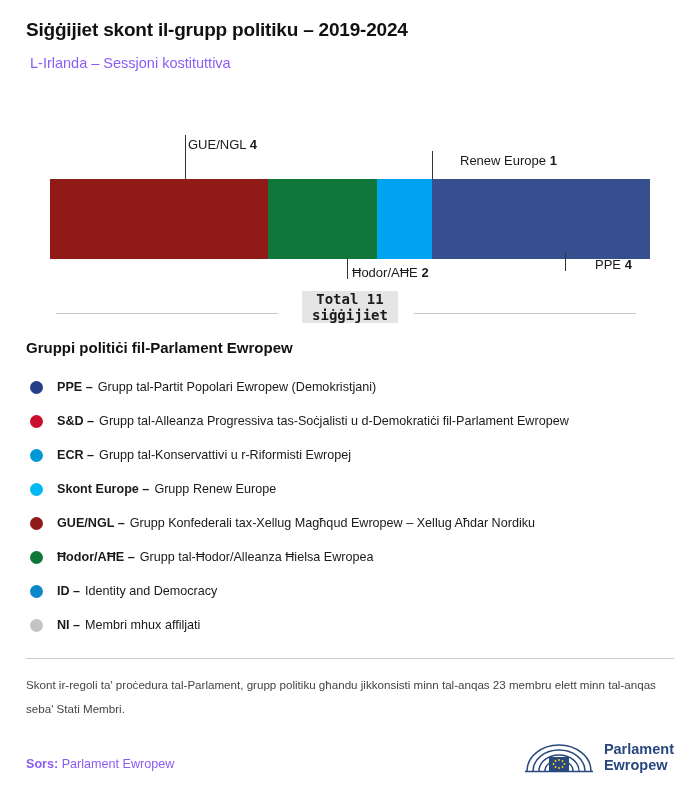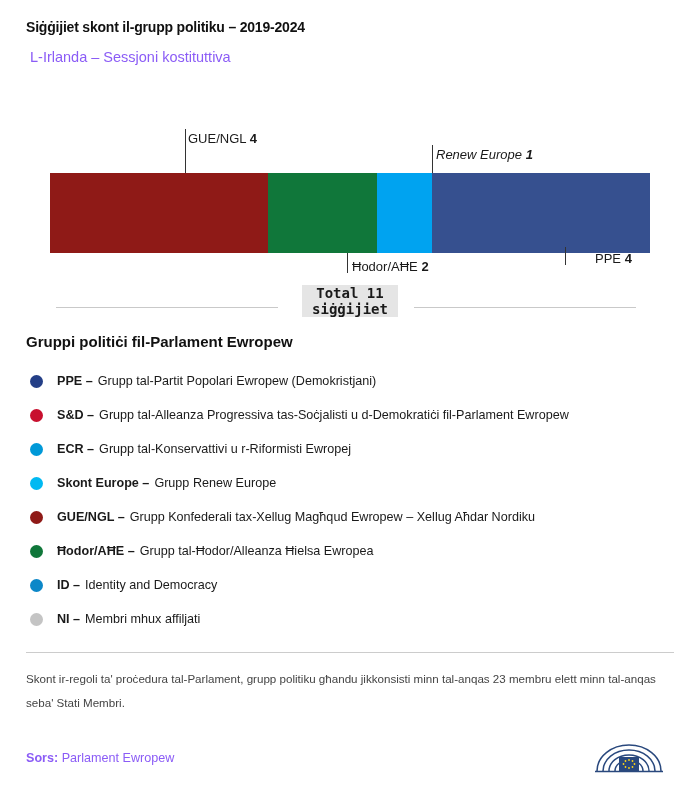--- a/index.html
+++ b/index.html
@@ -16,21 +16,21 @@
     position: relative;
     overflow: hidden;
   }
   .page {
     position: relative;
     width: 700px;
     height: 786px;
     padding: 0 26px;
   }
   .title {
-    font-size: 14px;
+    font-size: 19px;
     font-weight: bold;
     letter-spacing: -0.2px;
     margin: 19px 0 8px 0;
     color: #111111;
   }
   .subtitle {
     font-size: 14.5px;
     font-weight: normal;
     margin: 14px 0 0 4px;
     color: #8b5cf6;
@@ -170,21 +170,21 @@
   <div class="subtitle">L-Irlanda – Sessjoni kostituttiva</div>
 
   <div class="chart-wrap">
 
     <div class="callout" style="left:162px; top:-6px;">
       <span class="lbl">GUE/NGL</span>
       <span class="val">4</span>
     </div>
     <div class="tick" style="left:159px; top:-8px; height:44px;"></div>
 
-    <div class="callout" style="left:410px; top:10px;font-style:italic;">
+    <div class="callout" style="left:434px; top:10px;">
       <span class="lbl">Renew Europe</span>
       <span class="val">1</span>
     </div>
     <div class="tick" style="left:406px; top:8px; height:28px;"></div>
 
     <div class="bar">
       <div class="seg" style="width:36.36%; background:#8f1a17;"></div>
       <div class="seg" style="width:18.18%; background:#10773a;"></div>
       <div class="seg" style="width:9.09%;  background:#00a3f0;"></div>
       <div class="seg" style="width:36.37%; background:#36508f;"></div>
@@ -279,15 +279,19 @@
         <circle cx="36" cy="23" r="0.9"></circle>
         <circle cx="39.5" cy="24" r="0.9"></circle>
         <circle cx="41.5" cy="27" r="0.9"></circle>
         <circle cx="39.5" cy="30" r="0.9"></circle>
         <circle cx="36" cy="31" r="0.9"></circle>
         <circle cx="32.5" cy="30" r="0.9"></circle>
         <circle cx="30.5" cy="27" r="0.9"></circle>
         <circle cx="32.5" cy="24" r="0.9"></circle>
       </g>
     </svg>
+    <div class="logo-text">
+      <div>Parlament</div>
+      <div>Ewropew</div>
+    </div>
   </div>
 
 </div>
 
 </body></html>

